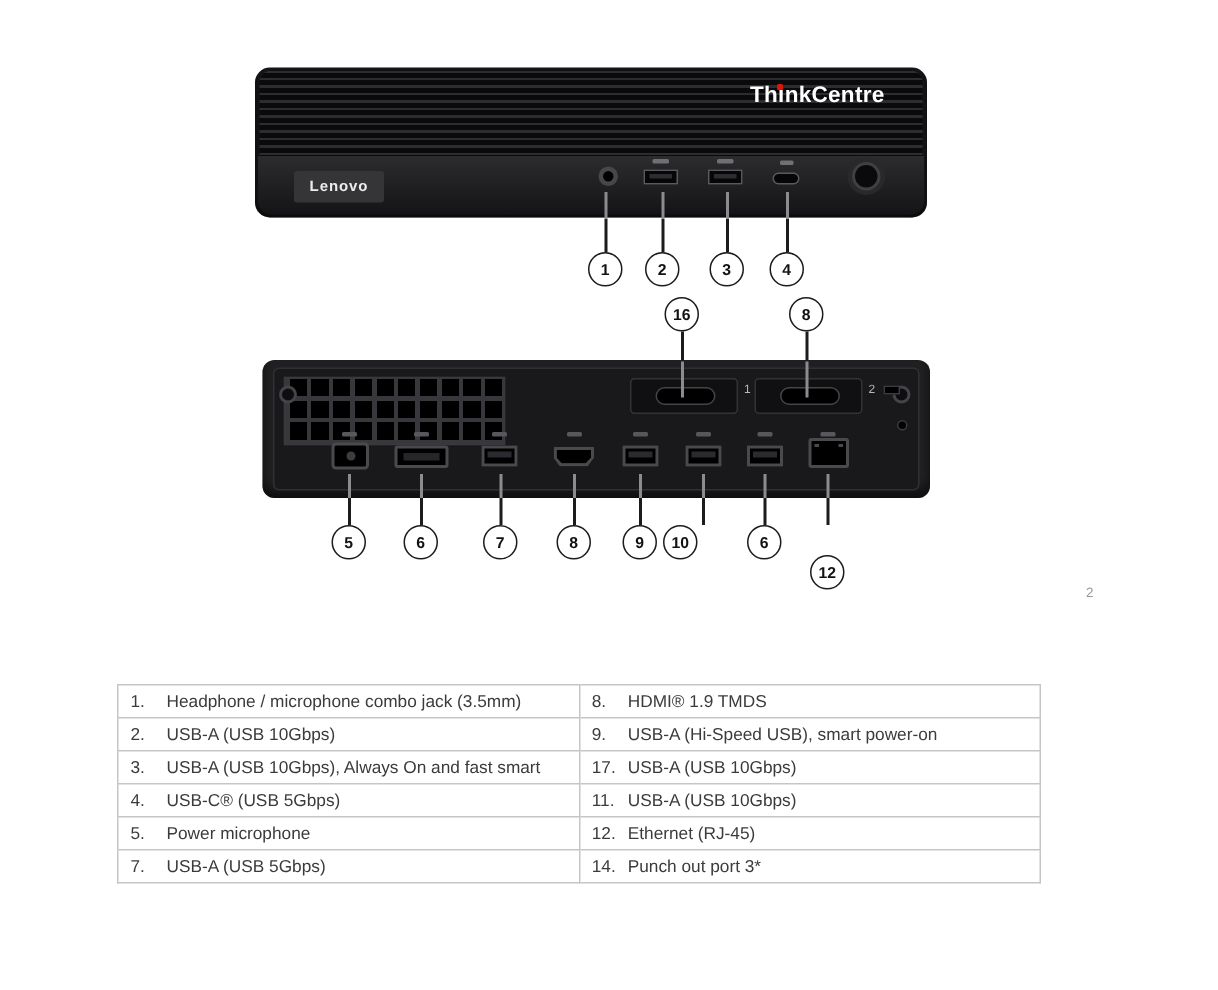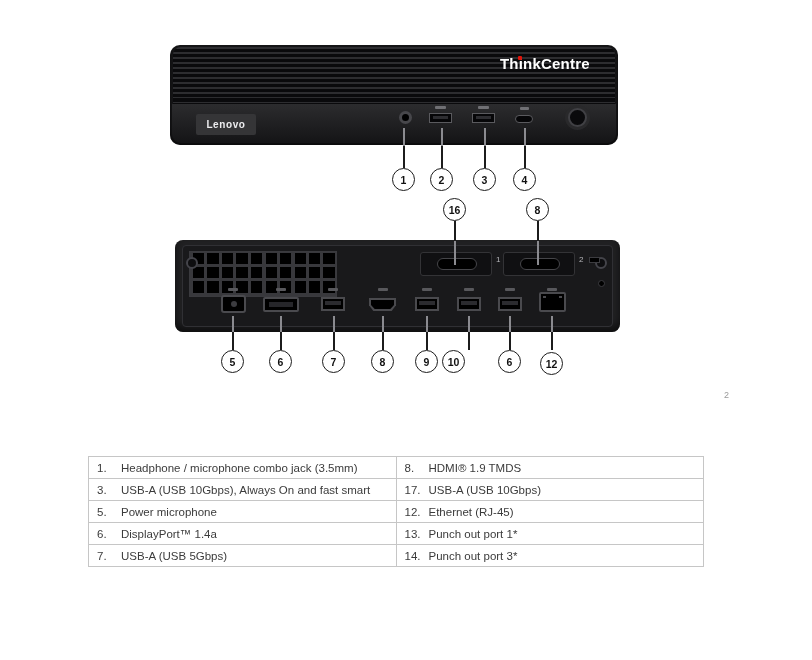--- a/index.html
+++ b/index.html
@@ -84,21 +84,21 @@
   
   .callout { position:absolute; width:23px; height:23px; border-radius:50%;
     background:#fff; border:1.4px solid #1c1c1c; display:flex; align-items:center; justify-content:center;
     font-size:10.5px; font-weight:700; color:#111; z-index:6; }
   .co1 { left:392px; top:168px; } .co2 { left:430px; top:168px; }
   .co3 { left:473px; top:168px; } .co4 { left:513px; top:168px; }
   .co13 { left:443px; top:198px; } .co14 { left:526px; top:198px; }
   .co5 { left:221px; top:350px; } .co6 { left:269px; top:350px; }
   .co7 { left:322px; top:350px; } .co8 { left:371px; top:350px; }
   .co9 { left:415px; top:350px; } .co10 { left:442px; top:350px; }
-  .co11 { left:498px; top:350px; } .co12 { left:540px; top:352px; }
+  .co11 { left:498px; top:350px; } .co12 { left:540px; top:370px; }
   .lead { position:absolute; width:1.5px; background:#1c1c1c; z-index:5; }
   .lead.grey { background:#8b8b90; }
   
   .lf1g { left:403px; top:128px; height:18px; } .lf1 { left:403px; top:146px; height:22px; }
   .lf2g { left:441px; top:128px; height:18px; } .lf2 { left:441px; top:146px; height:22px; }
   .lf3g { left:484px; top:128px; height:18px; } .lf3 { left:484px; top:146px; height:22px; }
   .lf4g { left:524px; top:128px; height:18px; } .lf4 { left:524px; top:146px; height:22px; }
   
   .lp13 { left:454px; top:221px; height:20px; } .lp13g { left:454px; top:241px; height:24px; }
   .lp14 { left:537px; top:221px; height:20px; } .lp14g { left:537px; top:241px; height:24px; }
@@ -109,21 +109,21 @@
   .lb8g { left:382px; top:316px; height:16px; } .lb8 { left:382px; top:332px; height:18px; }
   .lb9g { left:426px; top:316px; height:16px; } .lb9 { left:426px; top:332px; height:18px; }
   .lb10g { left:468px; top:316px; height:16px; } .lb10 { left:468px; top:332px; height:18px; }
   .lb11g { left:509px; top:316px; height:16px; } .lb11 { left:509px; top:332px; height:18px; }
   .lb12g { left:551px; top:316px; height:16px; } .lb12 { left:551px; top:332px; height:18px; }
 
   
   .page-num { position:absolute; left:724px; top:390px; font-size:9px; color:#9a9a9a; }
 
   
-  .legend { position:absolute; left:88px; top:456px; width:616px;
+  .legend { position:absolute; left:78px; top:456px; width:616px;
     border-collapse:collapse; table-layout:fixed; }
   .legend td { border:1px solid #c6c6c6; height:22px; padding:0 6px 0 8px;
     font-size:11.5px; color:#3b3b3b; vertical-align:middle; white-space:nowrap; overflow:hidden; }
   .legend .num { display:inline-block; width:24px; }
 </style>
 </head>
 <body>
 
 <div class="page">
 
@@ -231,31 +231,35 @@
 
   <div class="page-num">2</div>
 
   <table class="legend">
     <tbody>
       <tr>
         <td><span class="num">1.</span><span>Headphone / microphone combo jack (3.5mm)</span></td>
         <td><span class="num">8.</span><span>HDMI® 1.9 TMDS</span></td>
       </tr>
       <tr>
+        <td><span class="num">2.</span><span>USB-A (USB 10Gbps)</span></td>
+        <td><span class="num">9.</span><span>USB-A (Hi-Speed USB), smart power-on</span></td>
+      </tr>
+      <tr>
         <td><span class="num">3.</span><span>USB-A (USB 10Gbps), Always On and fast smart</span></td>
         <td><span class="num">17.</span><span>USB-A (USB 10Gbps)</span></td>
       </tr>
       <tr>
+        <td><span class="num">4.</span><span>USB-C® (USB 5Gbps)</span></td>
+        <td><span class="num">11.</span><span>USB-A (USB 10Gbps)</span></td>
+      </tr>
+      <tr>
         <td><span class="num">5.</span><span>Power microphone</span></td>
         <td><span class="num">12.</span><span>Ethernet (RJ-45)</span></td>
       </tr>
       <tr>
-        <td><span class="num">6.</span><span>DisplayPort™ 1.4a</span></td>
-        <td><span class="num">13.</span><span>Punch out port 1*</span></td>
-      </tr>
-      <tr>
         <td><span class="num">7.</span><span>USB-A (USB 5Gbps)</span></td>
         <td><span class="num">14.</span><span>Punch out port 3*</span></td>
       </tr>
     </tbody>
   </table>
 
 </div>
 
 </body></html>

